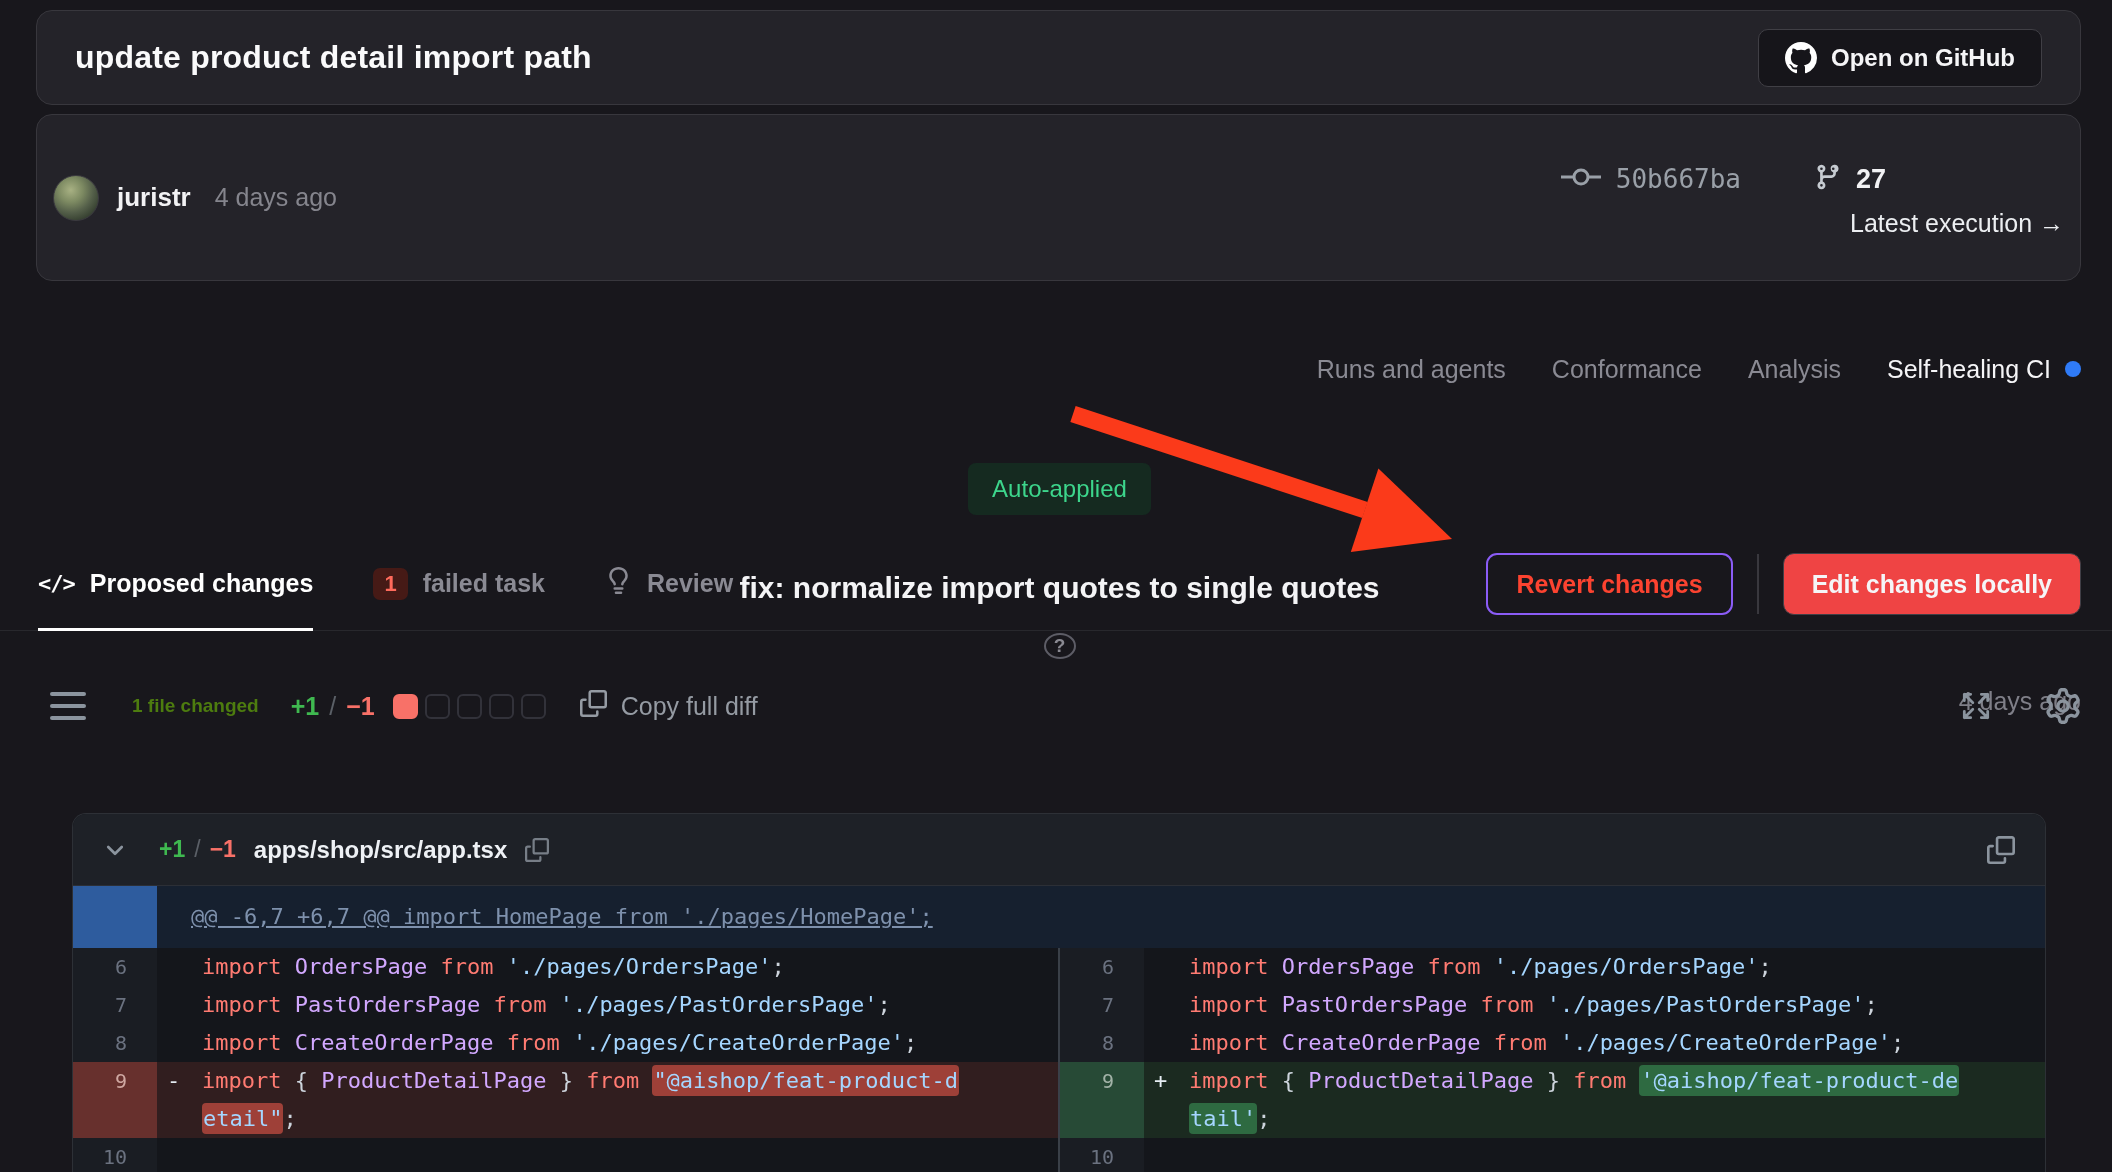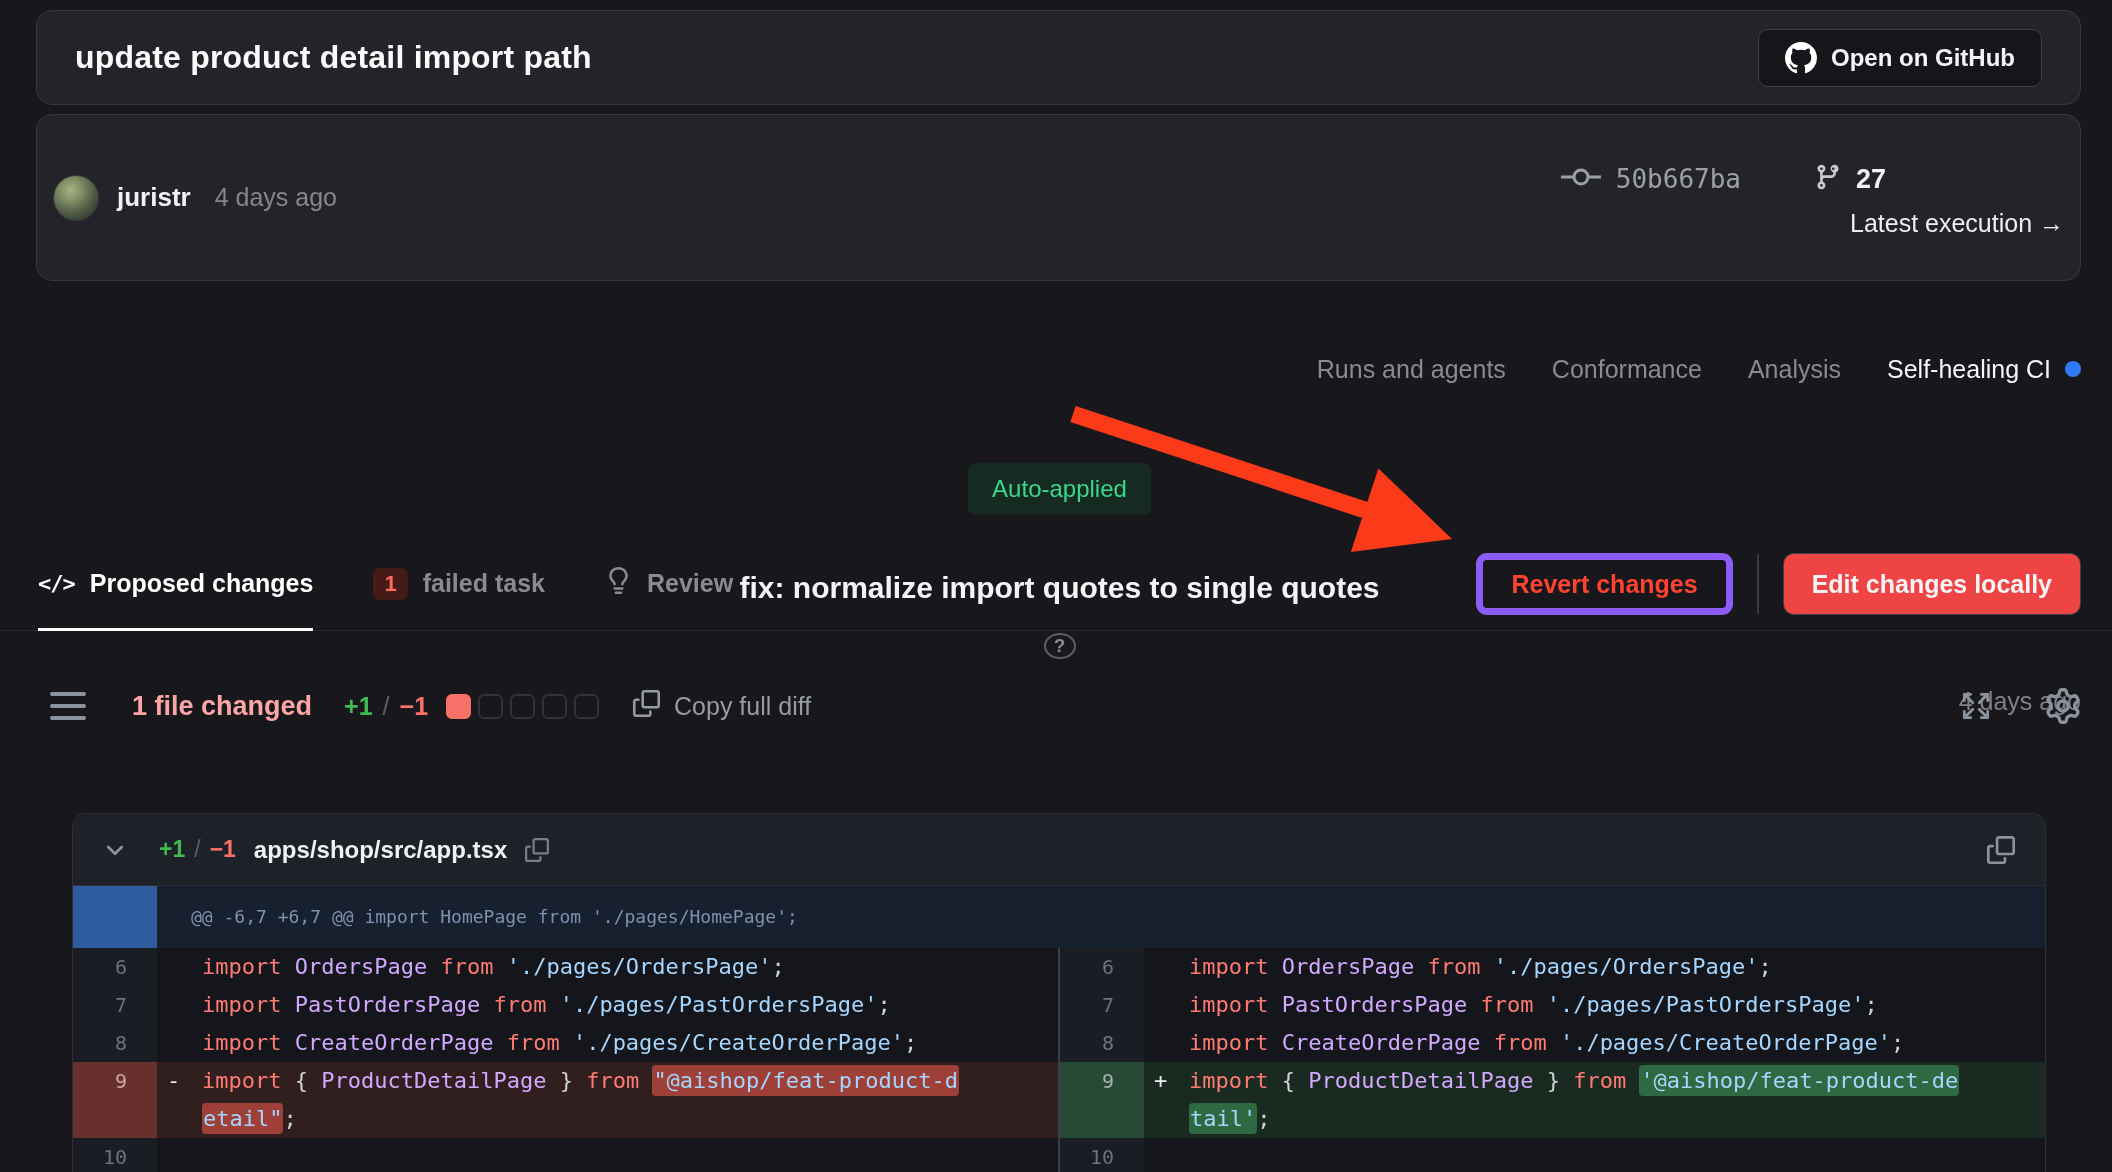--- a/index.html
+++ b/index.html
@@ -107,32 +107,32 @@
     font-size:22px; font-weight:600;
     padding:3px 11px; border-radius:7px;
   }
   .tab .bulb { display:block; }
   .actions-group { margin-left:auto; display:flex; align-items:center; gap:24px; }
   .btn {
     height:62px; padding:0 28px; border-radius:11px;
     font-size:25px; font-weight:600;
     display:flex; align-items:center; cursor:pointer; white-space:nowrap;
   }
-  .btn-revert { color:#fc4330; border:7px solid #8b5cf6; background:transparent; }
+  .btn-revert { color:#fc4330; border:2px solid #8b5cf6; background:transparent; }
   .btn-divider { width:2px; height:60px; background:#39383e; }
   .btn-edit { color:#f5f5f7; border:1px solid #413f46; background:#ef4444; }
   
   .diff-toolbar {
     margin:47px 31px 0 50px;
     height:56px;
     display:flex; align-items:center;
   }
   .hamburger { display:flex; flex-direction:column; gap:8px; width:36px; cursor:pointer; }
   .hamburger span { height:4px; border-radius:2px; background:#8b949e; }
-  .files-changed { font-size:27px; font-weight:600; color:#fca5a5; margin-left:46px; }
+  .files-changed { font-size:19px; font-weight:600; color:#4d7c0f; margin-left:46px; }
   .stat-group { display:flex; align-items:center; gap:10px; margin-left:32px; font-size:25px; font-weight:600; }
   .stat-add { color:#3fb950; }
   .stat-slash { color:#5b6067; font-weight:400; }
   .stat-del { color:#f87168; }
   .dblocks { display:flex; gap:7px; margin-left:18px; }
   .dblock { width:25px; height:25px; border-radius:6px; border:2px solid #32323a; }
   .dblock.filled { background:#f87168; border-color:#f87168; }
   .copy-diff { display:flex; align-items:center; gap:14px; margin-left:34px; color:#959ba3; font-size:25px; cursor:pointer; }
   .toolbar-right { margin-left:auto; display:flex; align-items:center; gap:52px; }
   .icon-btn { cursor:pointer; display:flex; }
@@ -152,22 +152,22 @@
     padding:0 30px;
   }
   .file-stats { display:flex; align-items:center; gap:9px; font-size:23px; font-weight:600; margin-left:14px; }
   .file-name { font-size:24px; font-weight:700; color:#eef1f5; margin-left:0; }
   .hunk-row {
     display:flex; align-items:stretch;
     height:62px; background:#16202f;
   }
   .hunk-bar { width:84px; flex:none; background:#2e5c9e; }
   .hunk-text {
-    font-family:"DejaVu Sans Mono", monospace; font-size:18px; color:#7e91ad;
-    line-height:62px; padding-left:34px; white-space:pre;
+    font-family:"DejaVu Sans Mono", monospace; font-size:22px; color:#7e91ad;
+    line-height:62px; padding-left:34px; white-space:pre;text-decoration:underline;
   }
   .code-split { display:flex; }
   .pane { flex:1; min-width:0; background:#14161b; }
   .pane.right { border-left:2px solid #3a4048; }
   .dline { display:flex; font-family:"DejaVu Sans Mono", monospace; font-size:22px; }
   .gut {
     width:84px; flex:none; text-align:right; padding-right:30px;
     color:#6b7280; font-size:20px; line-height:38px;
   }
   .lbody { flex:1; min-width:0; padding-left:10px; }

